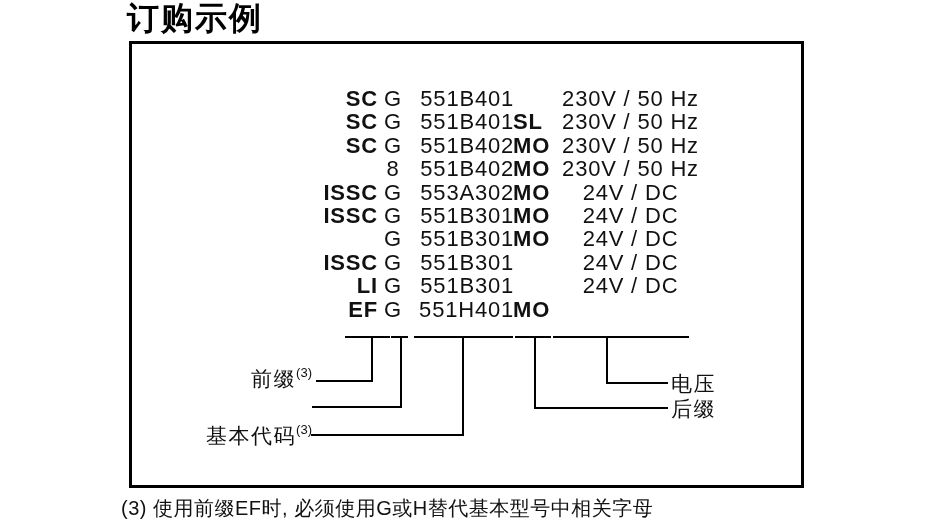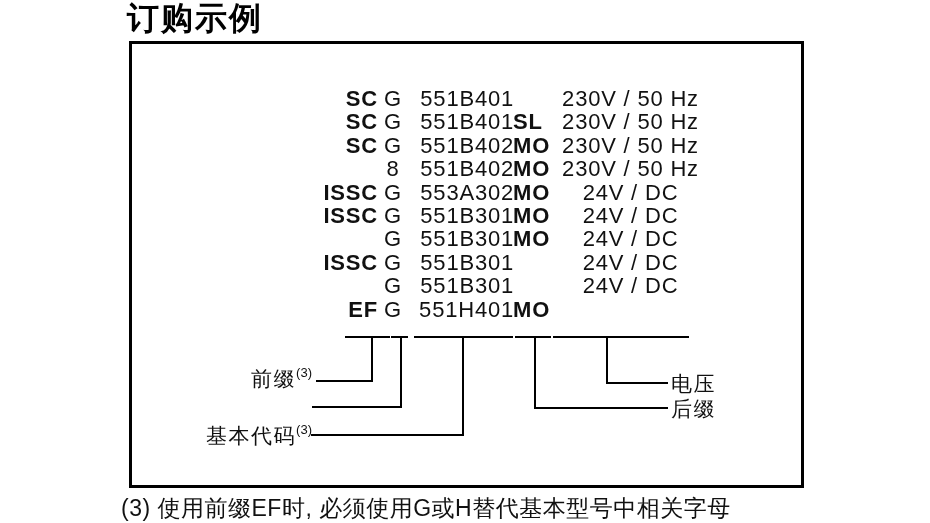--- a/index.html
+++ b/index.html
@@ -34,21 +34,21 @@
   .lbl{
     position:absolute;font-size:21px;line-height:25px;letter-spacing:1.5px;
     white-space:nowrap;color:#111;
   }
   .lbl.right-align{text-align:right;}
   .lbl sup{
     font-size:13px;letter-spacing:0;position:relative;top:-1px;vertical-align:super;line-height:0;
   }
   .footnote{
     position:absolute;left:121px;top:496px;
-    font-size:23px;letter-spacing:0.5px;line-height:24px;color:#111;white-space:pre;
+    font-size:20px;letter-spacing:0.5px;line-height:24px;color:#111;white-space:pre;
   }
 </style>
 </head>
 <body>
 
 <div class="page">
 
   <h1 class="title">订购示例</h1>
 
   <div class="box"></div>
@@ -102,20 +102,21 @@
       <span class="cell voltage">24V / DC</span>
     </div>
     <div class="row">
       <span class="cell prefix">ISSC</span>
       <span class="cell thread">G</span>
       <span class="cell base">551B301</span>
       <span class="cell suffix"></span>
       <span class="cell voltage">24V / DC</span>
     </div>
     <div class="row">
+      <span class="cell prefix">LI</span>
       <span class="cell thread">G</span>
       <span class="cell base">551B301</span>
       <span class="cell suffix"></span>
       <span class="cell voltage">24V / DC</span>
     </div>
     <div class="row">
       <span class="cell prefix">EF</span>
       <span class="cell thread">G</span>
       <span class="cell base">551H401</span>
       <span class="cell suffix">MO</span>

